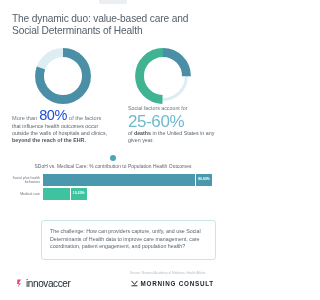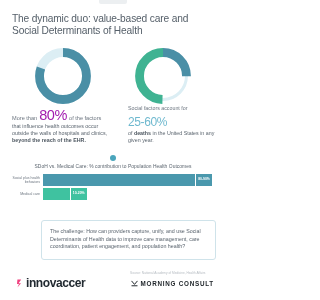--- a/index.html
+++ b/index.html
@@ -34,31 +34,31 @@
   
   .stat { position:absolute; }
   .stat-left  { left:12px;  top:108px; width:102px; }
   .stat-right { left:128px; top:105px; width:92px; }
 
   .stat-left .line1 {
     font-size:5.6px; color:#6d7680; line-height:8px;
     display:flex; align-items:baseline; gap:2px; flex-wrap:nowrap;
   }
   .big-num-left {
-    font-size:14.5px; color:#a21caf; font-weight:300; letter-spacing:-0.4px;
+    font-size:14.5px; color:#1d4ed8; font-weight:300; letter-spacing:-0.4px;
     line-height:14px;
   }
   .stat-left .body {
     font-size:5.3px; color:#5a646e; line-height:7.3px; margin-top:0.5px;
   }
   .stat-left .body b { font-weight:700; color:#4d5760; }
 
   .stat-right .eyebrow { font-size:5.3px; color:#6d7680; line-height:7.5px; }
   .big-num-right {
-    font-size:12px; color:#6fb9cf; font-weight:300; letter-spacing:-0.4px;
+    font-size:17px; color:#6fb9cf; font-weight:300; letter-spacing:-0.4px;
     line-height:16px; margin-top:1px;
   }
   .stat-right .body { font-size:5.3px; color:#5a646e; line-height:7.3px; }
   .stat-right .body b { font-weight:700; color:#4d5760; }
 
   
   .dot {
     position:absolute; left:110px; top:155px;
     width:6px; height:6px; border-radius:50%; background:#4aa5bc;
   }
@@ -102,21 +102,21 @@
     position:absolute; left:130px; top:271px; width:94px;
     font-size:3.2px; color:#b6bcc2; text-align:left; line-height:4px;
   }
   .logo-innovaccer {
     position:absolute; left:17px; top:279px;
     display:flex; align-items:center; gap:2px;
   }
   .inv-mark { width:7px; height:9px; position:relative; }
   .inv-mark svg { display:block; }
   .inv-text {
-    font-size:12px; font-weight:700; color:#222a31; letter-spacing:-0.4px; line-height:9px;text-align:right;
+    font-size:10px; font-weight:400; color:#222a31; letter-spacing:-0.4px; line-height:9px;text-align:right;
   }
   .logo-mc {
     position:absolute; left:131px; top:280px;
     display:flex; align-items:center; gap:2.5px;
   }
   .mc-mark svg { display:block; }
   .mc-text {
     font-size:6.3px; font-weight:700; color:#1b2126; letter-spacing:0.75px; line-height:7px;
   }
 </style>

